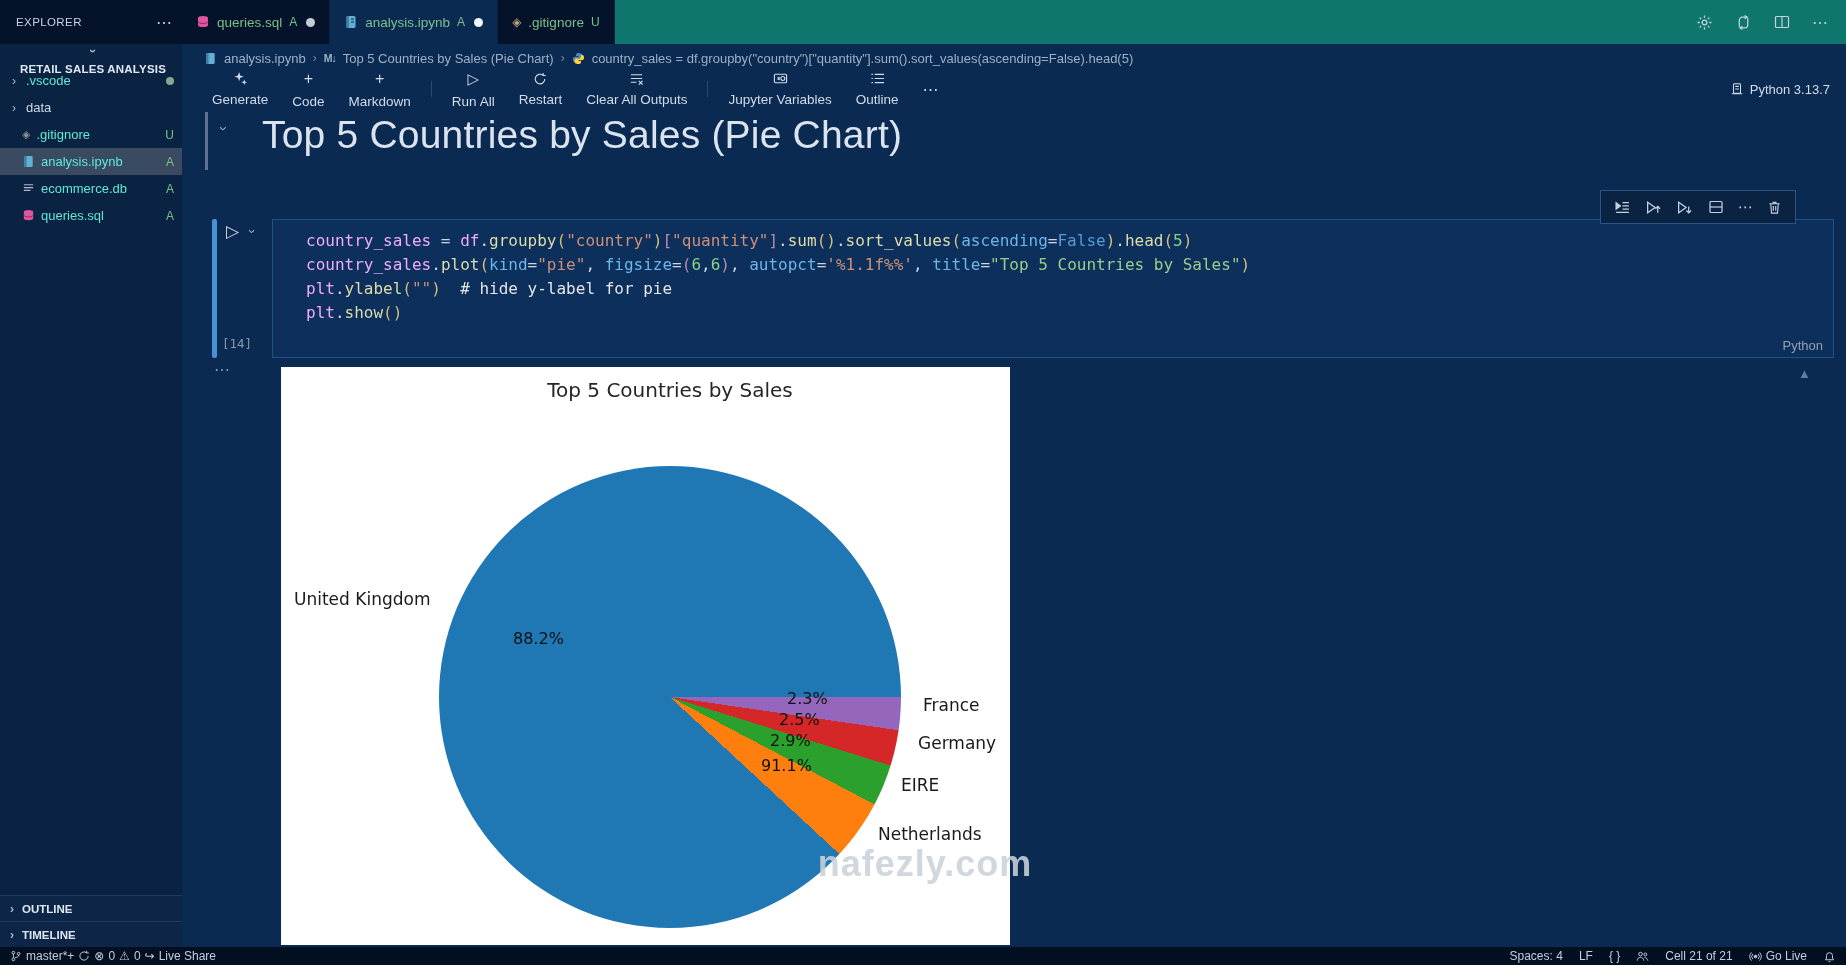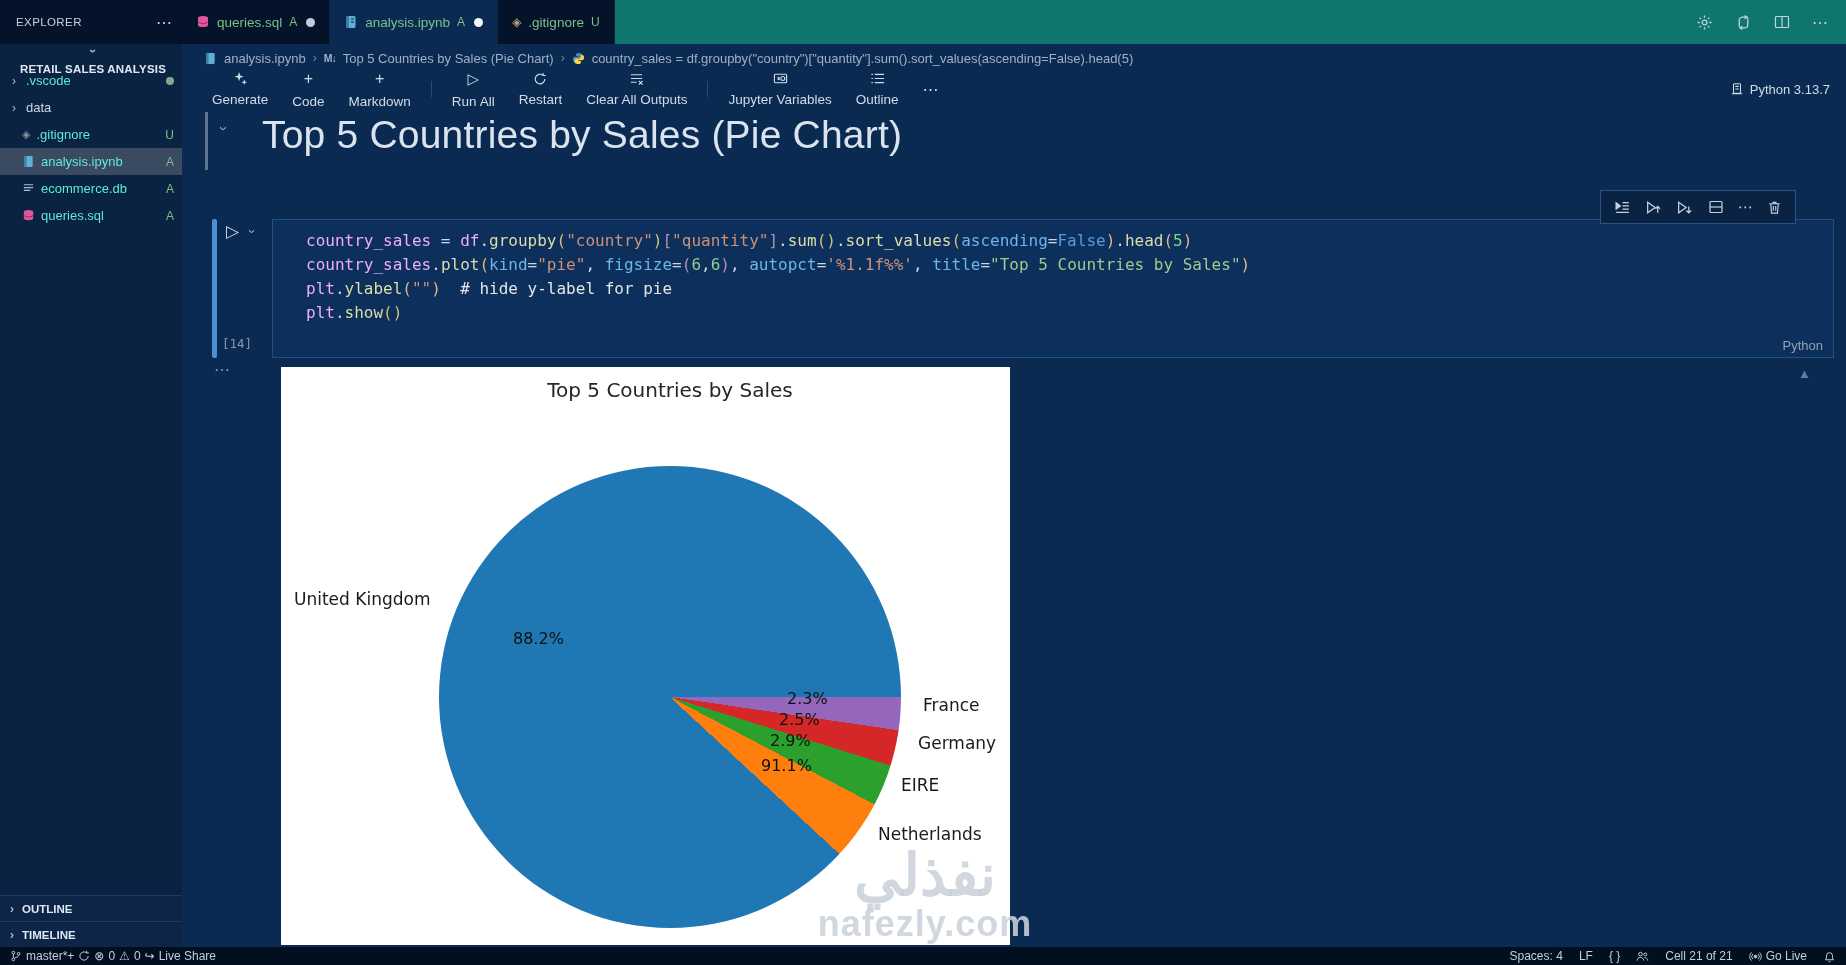--- a/index.html
+++ b/index.html
@@ -321,21 +321,20 @@
     <span class="pie-lab" style="left:620px; top:408px;">EIRE</span>
     <span class="pie-lab" style="left:597px; top:457px;">Netherlands</span>
     <span class="pie-pct" style="left:232px; top:262px;">88.2%</span>
     <span class="pie-pct" style="left:506px; top:322px;">2.3%</span>
     <span class="pie-pct" style="left:498px; top:343px;">2.5%</span>
     <span class="pie-pct" style="left:489px; top:364px;">2.9%</span>
     <span class="pie-pct" style="left:480px; top:389px;">91.1%</span>
   </div>
 
   <div id="wm" class="abs">
-    <div class="ar">نفذلي</div>
     <div class="en">nafezly.com</div>
   </div>
 
   <div id="sidebar" class="abs">
     <div id="section-head">
       <span class="chev down">›</span>
       <span>RETAIL SALES ANALYSIS</span>
     </div>
 
     <div class="fitem folder">

